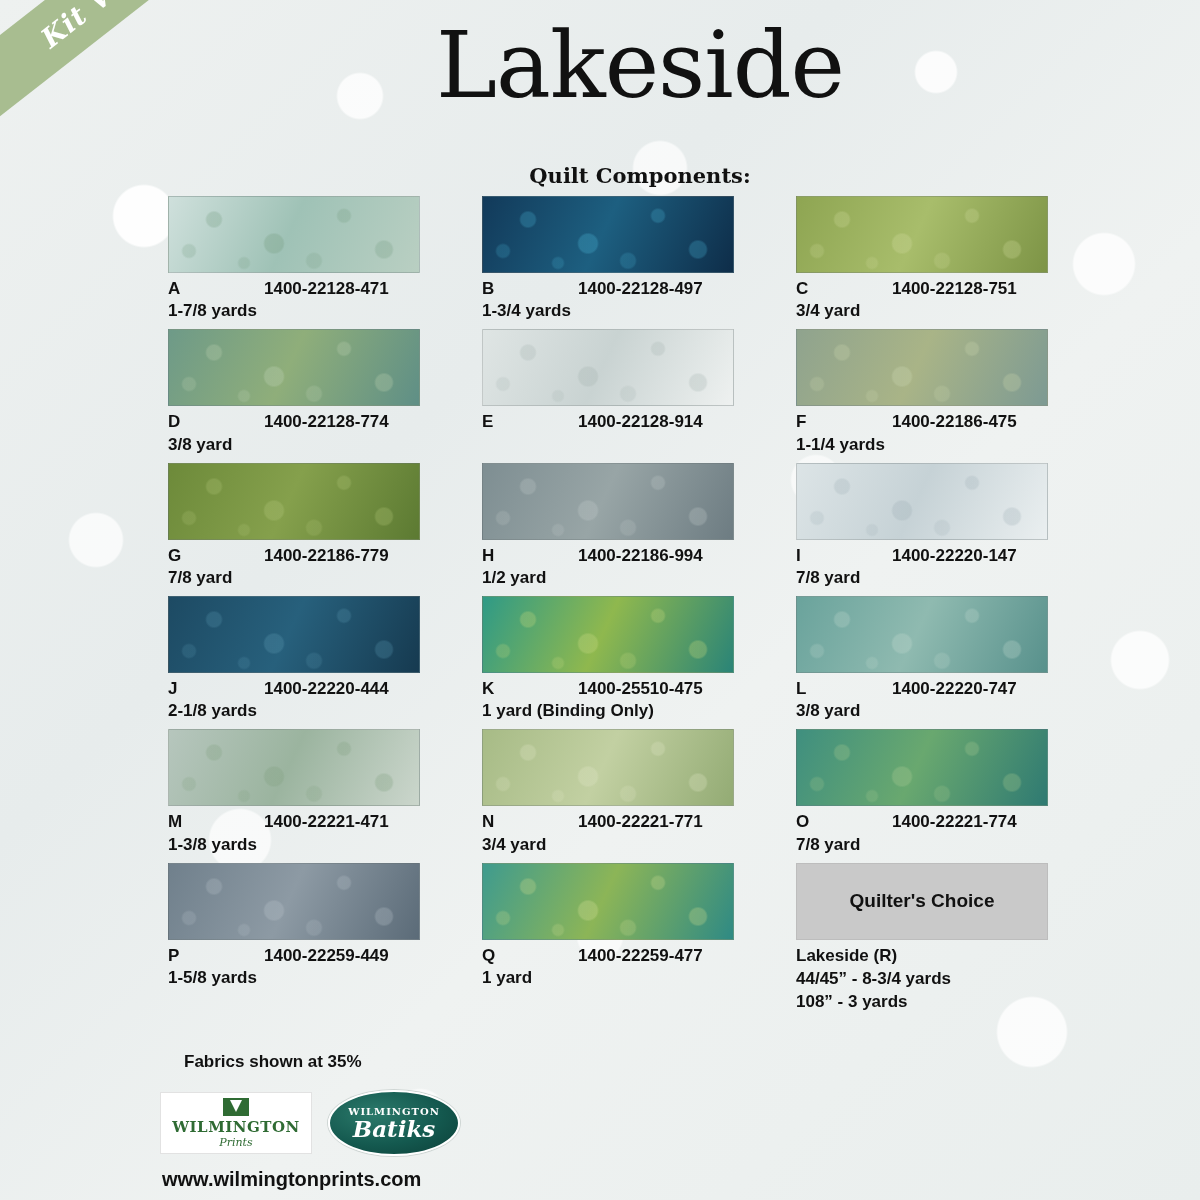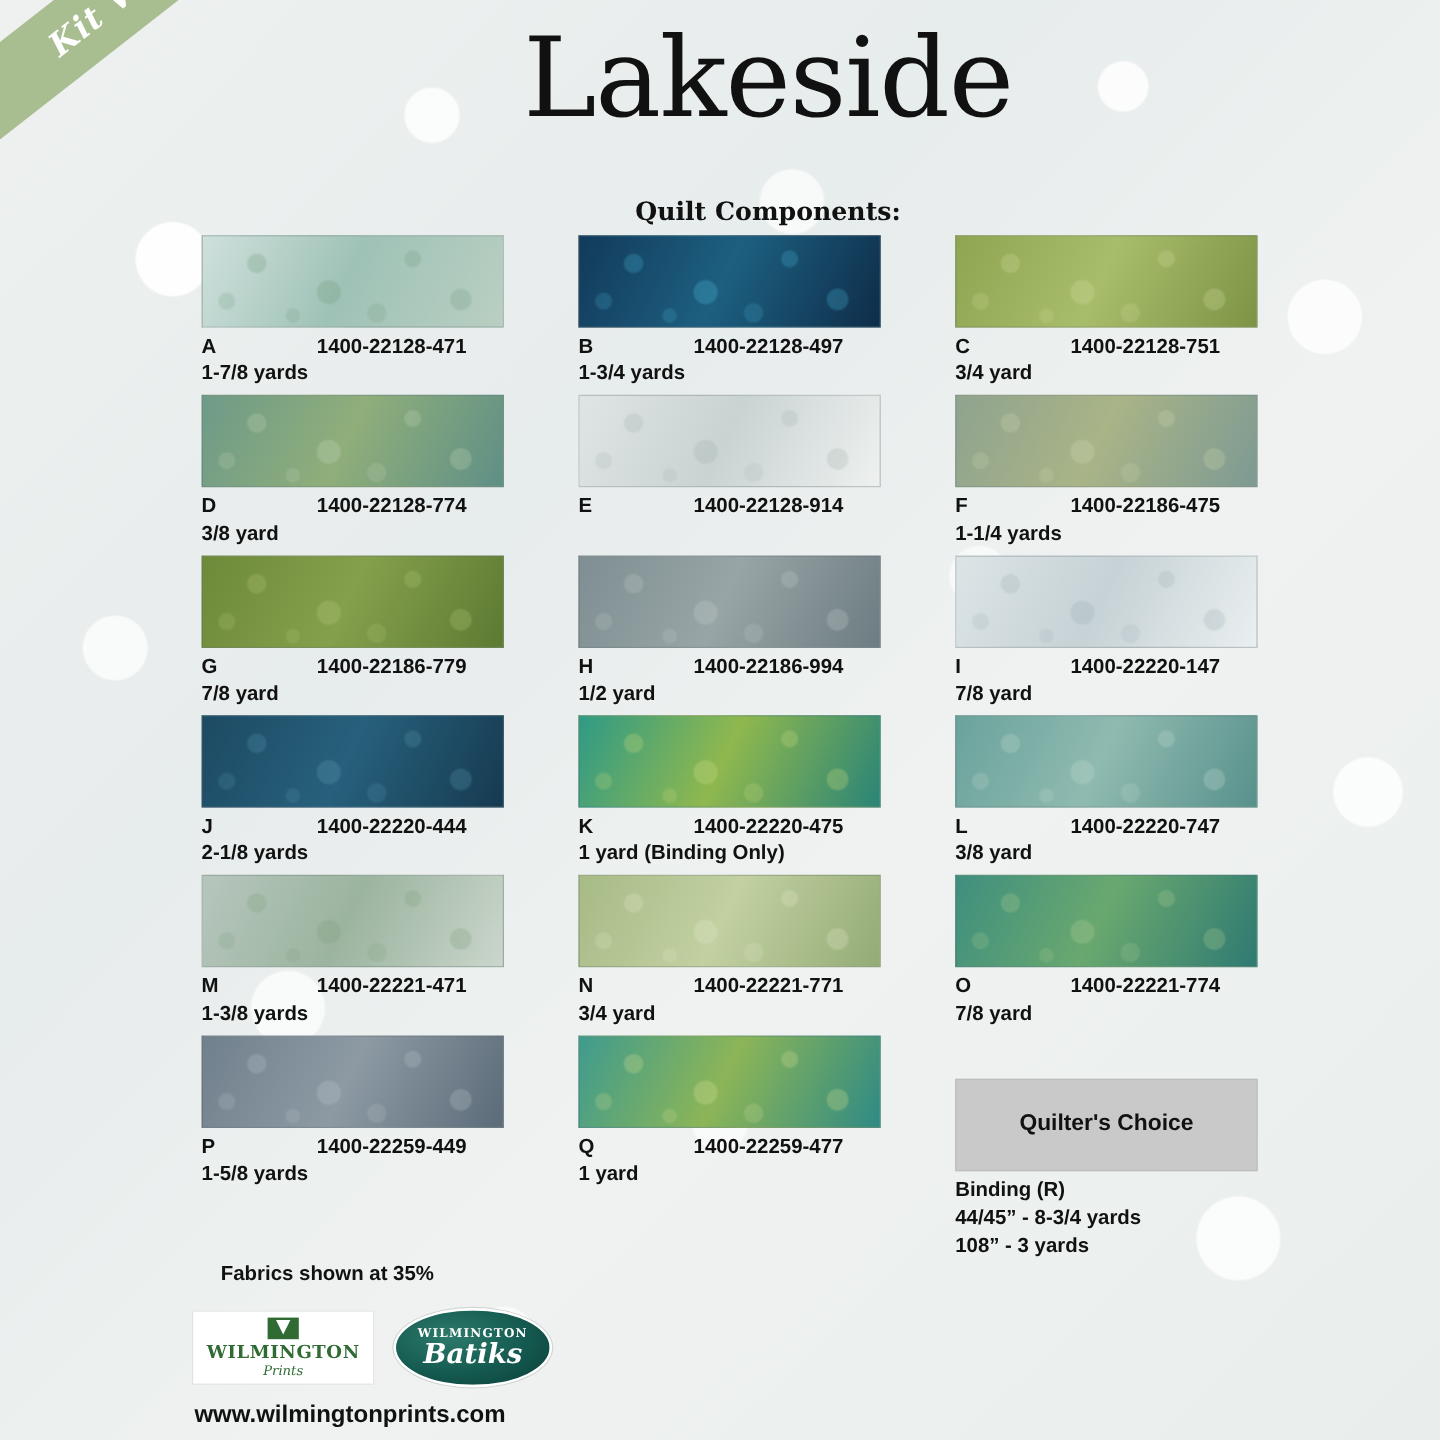--- a/index.html
+++ b/index.html
@@ -344,21 +344,21 @@
         <div class="meta">
           <span class="letter">J</span>
           <span class="sku">1400-22220-444</span>
         </div>
         <div class="yards">2-1/8 yards</div>
       </div>
       <div class="cell col2">
         <div class="swatch" style="background: radial-gradient(circle at 18% 30%, rgba(188, 211, 122, 0.333) 0px, rgba(188, 211, 122, 0.333) 7px, rgba(0, 0, 0, 0) 9px), radial-gradient(circle at 42% 62%, rgba(188, 211, 122, 0.4) 0px, rgba(188, 211, 122, 0.4) 9px, rgba(0, 0, 0, 0) 11px), radial-gradient(circle at 70% 25%, rgba(188, 211, 122, 0.333) 0px, rgba(188, 211, 122, 0.333) 6px, rgba(0, 0, 0, 0) 8px), radial-gradient(circle at 86% 70%, rgba(188, 211, 122, 0.333) 0px, rgba(188, 211, 122, 0.333) 8px, rgba(0, 0, 0, 0) 10px), radial-gradient(circle at 58% 85%, rgba(188, 211, 122, 0.267) 0px, rgba(188, 211, 122, 0.267) 7px, rgba(0, 0, 0, 0) 9px), radial-gradient(circle at 30% 88%, rgba(188, 211, 122, 0.267) 0px, rgba(188, 211, 122, 0.267) 5px, rgba(0, 0, 0, 0) 7px), radial-gradient(circle at 8% 72%, rgba(188, 211, 122, 0.267) 0px, rgba(188, 211, 122, 0.267) 6px, rgba(0, 0, 0, 0) 8px), linear-gradient(115deg, rgb(47, 154, 134) 0%, rgb(143, 184, 78) 48%, rgb(42, 132, 119) 100%);"></div>
         <div class="meta">
           <span class="letter">K</span>
-          <span class="sku">1400-22220-475</span>
+          <span class="sku">1400-25510-475</span>
         </div>
         <div class="yards">1 yard (Binding Only)</div>
       </div>
       <div class="cell col3">
         <div class="swatch" style="background: radial-gradient(circle at 18% 30%, rgba(182, 210, 200, 0.333) 0px, rgba(182, 210, 200, 0.333) 7px, rgba(0, 0, 0, 0) 9px), radial-gradient(circle at 42% 62%, rgba(182, 210, 200, 0.4) 0px, rgba(182, 210, 200, 0.4) 9px, rgba(0, 0, 0, 0) 11px), radial-gradient(circle at 70% 25%, rgba(182, 210, 200, 0.333) 0px, rgba(182, 210, 200, 0.333) 6px, rgba(0, 0, 0, 0) 8px), radial-gradient(circle at 86% 70%, rgba(182, 210, 200, 0.333) 0px, rgba(182, 210, 200, 0.333) 8px, rgba(0, 0, 0, 0) 10px), radial-gradient(circle at 58% 85%, rgba(182, 210, 200, 0.267) 0px, rgba(182, 210, 200, 0.267) 7px, rgba(0, 0, 0, 0) 9px), radial-gradient(circle at 30% 88%, rgba(182, 210, 200, 0.267) 0px, rgba(182, 210, 200, 0.267) 5px, rgba(0, 0, 0, 0) 7px), radial-gradient(circle at 8% 72%, rgba(182, 210, 200, 0.267) 0px, rgba(182, 210, 200, 0.267) 6px, rgba(0, 0, 0, 0) 8px), linear-gradient(115deg, rgb(106, 163, 156) 0%, rgb(143, 186, 176) 48%, rgb(88, 145, 140) 100%);"></div>
         <div class="meta">
           <span class="letter">L</span>
           <span class="sku">1400-22220-747</span>
         </div>
         <div class="yards">3/8 yard</div>
@@ -397,23 +397,23 @@
       </div>
       <div class="cell col2">
         <div class="swatch" style="background: radial-gradient(circle at 18% 30%, rgba(194, 213, 138, 0.333) 0px, rgba(194, 213, 138, 0.333) 7px, rgba(0, 0, 0, 0) 9px), radial-gradient(circle at 42% 62%, rgba(194, 213, 138, 0.4) 0px, rgba(194, 213, 138, 0.4) 9px, rgba(0, 0, 0, 0) 11px), radial-gradient(circle at 70% 25%, rgba(194, 213, 138, 0.333) 0px, rgba(194, 213, 138, 0.333) 6px, rgba(0, 0, 0, 0) 8px), radial-gradient(circle at 86% 70%, rgba(194, 213, 138, 0.333) 0px, rgba(194, 213, 138, 0.333) 8px, rgba(0, 0, 0, 0) 10px), radial-gradient(circle at 58% 85%, rgba(194, 213, 138, 0.267) 0px, rgba(194, 213, 138, 0.267) 7px, rgba(0, 0, 0, 0) 9px), radial-gradient(circle at 30% 88%, rgba(194, 213, 138, 0.267) 0px, rgba(194, 213, 138, 0.267) 5px, rgba(0, 0, 0, 0) 7px), radial-gradient(circle at 8% 72%, rgba(194, 213, 138, 0.267) 0px, rgba(194, 213, 138, 0.267) 6px, rgba(0, 0, 0, 0) 8px), linear-gradient(115deg, rgb(63, 155, 142) 0%, rgb(140, 181, 87) 48%, rgb(47, 138, 132) 100%);"></div>
         <div class="meta">
           <span class="letter">Q</span>
           <span class="sku">1400-22259-477</span>
         </div>
         <div class="yards">1 yard</div>
       </div>
       <div class="cell col3">
-        <div class="qc-box" style="background: rgb(201, 201, 201); margin-top: 36px;">Quilter's Choice</div>
+        <div class="qc-box" style="background: rgb(201, 201, 201);">Quilter's Choice</div>
         <div class="backing-lines">
-          <div>Binding (R)</div>
+          <div>Lakeside (R)</div>
           <div>44/45” - 8-3/4 yards</div>
           <div>108” - 3 yards</div>
         </div>
       </div>
     </div>
 
   <div id="shown-at">Fabrics shown at 35%</div>
 
   <div id="logos">
     <div class="logo-wp">

